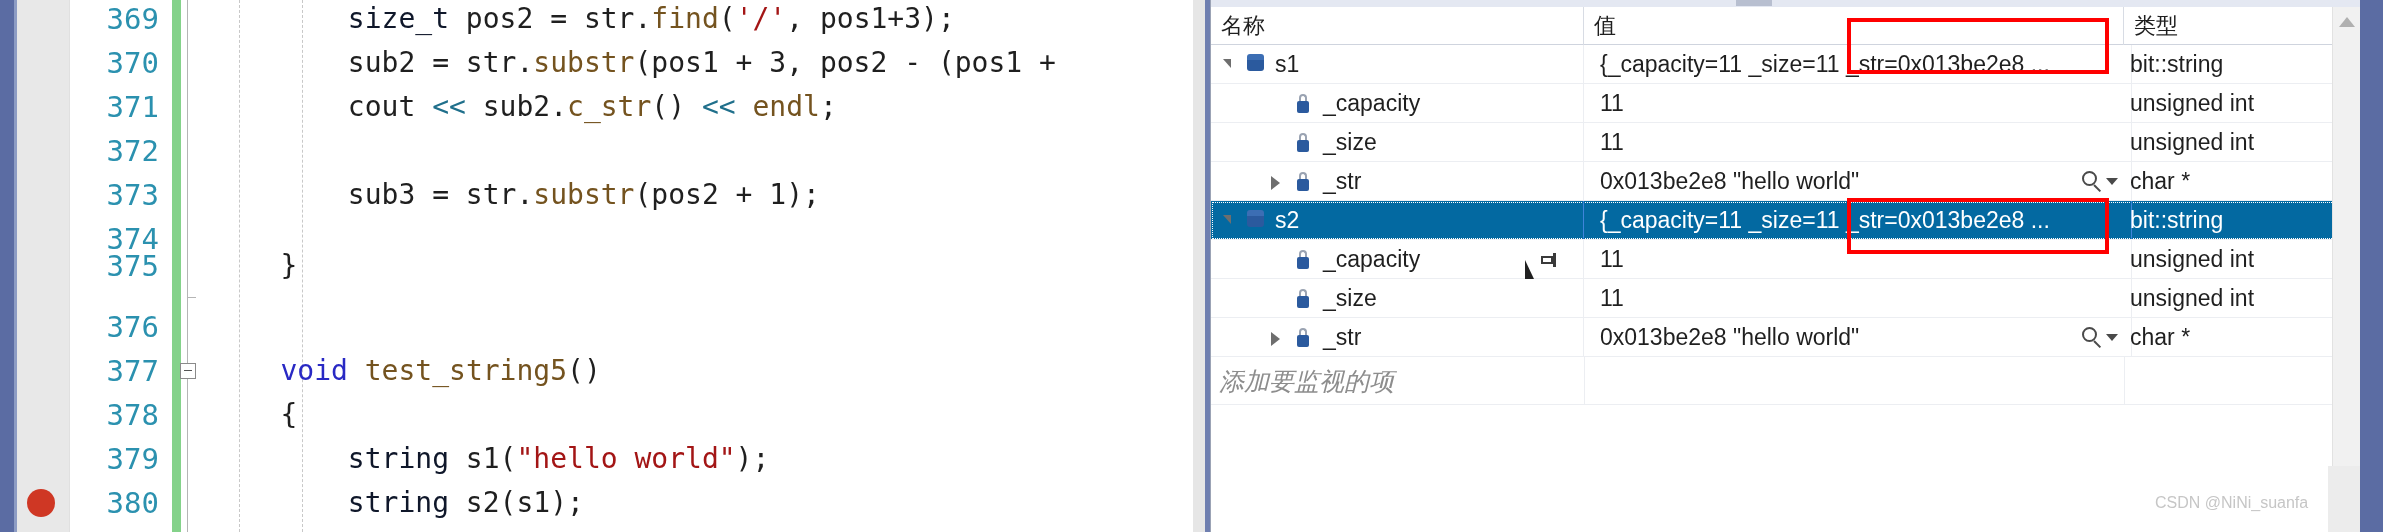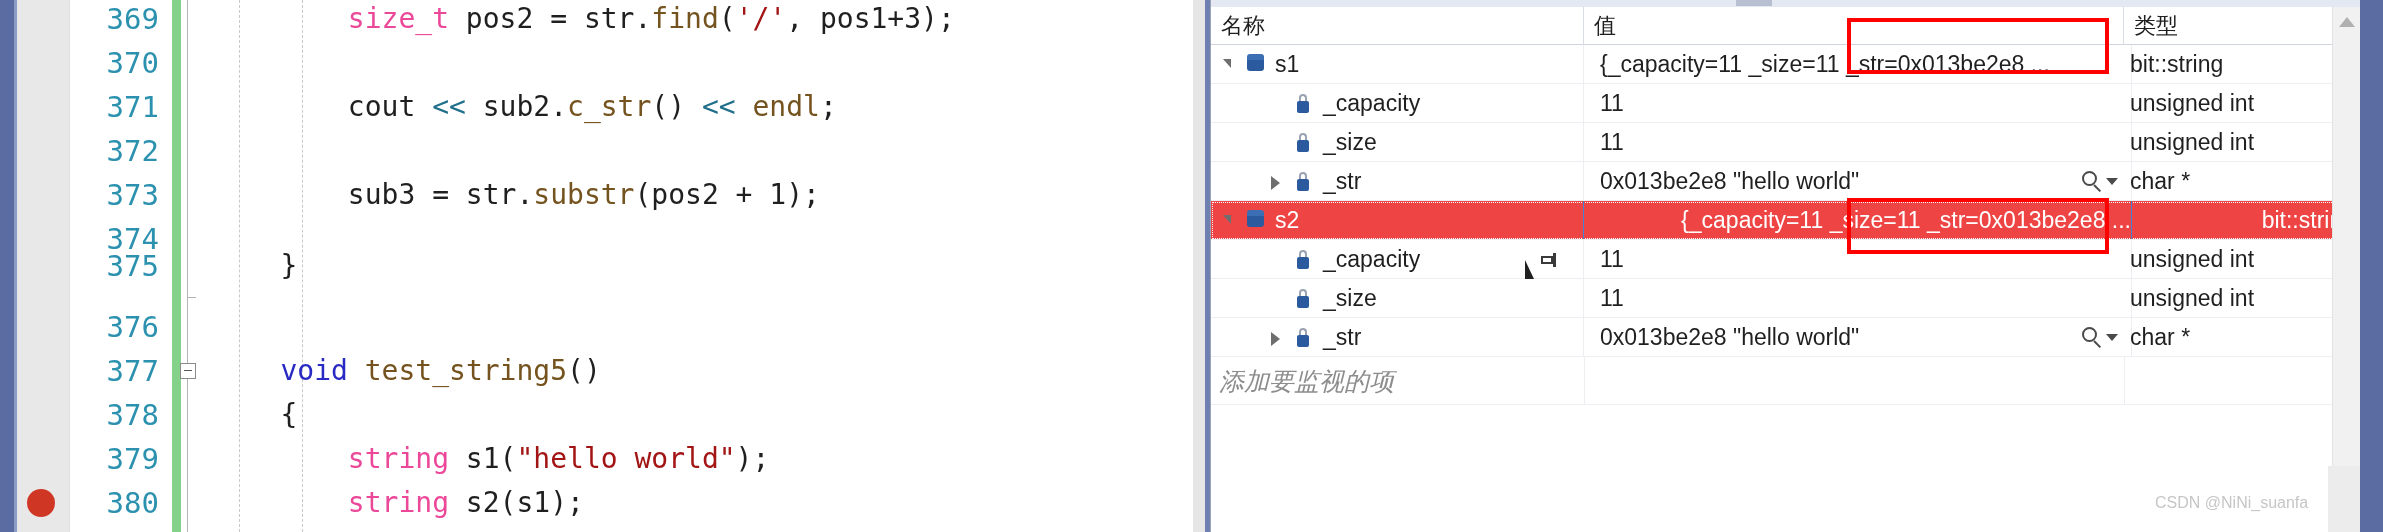--- a/index.html
+++ b/index.html
@@ -24,21 +24,21 @@
 
   .indent-guide{position:absolute;top:0;width:0;height:532px;border-left:1px dashed #c8c8c8;}
 
   .lines{position:absolute;left:0;top:0;width:1193px;height:532px;}
   .ln-row{position:absolute;left:0;width:1193px;height:44px;}
   .ln-num{position:absolute;left:52px;width:90px;text-align:right;
           font-family:"DejaVu Sans Mono","Liberation Mono",monospace;
           font-size:29px;color:#2b91af;line-height:44px;letter-spacing:0px;}
   .code{position:absolute;left:196px;top:0;height:44px;line-height:44px;white-space:pre;
         font-family:"DejaVu Sans Mono","Liberation Mono",monospace;font-size:28px;color:#1f1f1f;}
-  .k-type{color:#ec4899;margin-top:17px;}
+  .k-type{color:#0f172a;margin-top:17px;}
   .k-kw{color:#2929c4;}
   .k-str{color:#a31515;}
   .k-op{color:#1f6f8b;}
   .k-plain{color:#1f1f1f;}
   .k-func{color:#74531f;}
 
   
   .splitter{position:absolute;left:1193px;top:0;width:17px;height:532px;background:#e6e6e6;}
   .splitter-edge{position:absolute;left:1205px;top:0;width:5px;height:532px;background:#6f7fb0;}
 
@@ -48,21 +48,21 @@
   .watch-topbar{position:absolute;left:0;top:0;width:1150px;height:7px;background:#e4e8f2;}
   .watch-grab{position:absolute;left:525px;top:0px;width:36px;height:6px;background:#b8bfd0;}
 
   .hdr{position:absolute;left:0;top:7px;width:1150px;height:38px;background:#ffffff;
        border-bottom:1px solid #cfd4de;box-sizing:border-box;}
   .hdr-cell{position:absolute;top:0;height:38px;line-height:38px;font-size:22px;color:#1f1f1f;
             border-right:1px solid #d8dce4;box-sizing:border-box;padding-left:10px;}
 
   .rows{position:absolute;left:0;top:45px;width:1150px;height:487px;}
   .row{position:absolute;left:0;width:1150px;height:39px;border-bottom:1px solid #eceef2;box-sizing:border-box;}
-  .row.sel{background:#ef4444;text-align:right;}
+  .row.sel{background:#0369a1;}
   .row.sel .cell{color:#ffffff;}
   .row-focus{outline:1px dotted #ffffff;outline-offset:-2px;}
   .cell{position:absolute;top:0;height:38px;line-height:38px;font-size:23px;color:#1f1f1f;white-space:nowrap;overflow:hidden;}
   .cell.name{left:0;width:373px;border-right:1px solid #eceef2;box-sizing:border-box;}
   .cell.value{left:373px;width:540px;border-right:1px solid #eceef2;box-sizing:border-box;padding-left:8px;margin-left:8px;}
   .cell.type{left:913px;width:225px;padding-left:6px;}
   .row.sel .cell.name, .row.sel .cell.value{border-right:1px solid #3f84da;}
 
   .expander{position:absolute;top:14px;width:0;height:0;}
   .exp-open{border-left:8px solid transparent;border-right:0 solid transparent;border-top:9px solid #6e6e6e;
@@ -131,20 +131,21 @@
     <div class="fold-rail"></div>
     <div class="indent-guide" style="left:222px;"></div>
     <div class="indent-guide" style="left:285px;"></div>
     <div class="lines" id="code-lines">
         <div class="ln-row" style="top: -3px;">
           <div class="ln-num">369</div>
           <div class="code"><span class="k-plain">        </span><span class="k-type">size_t</span><span class="k-plain"> pos2 </span><span class="k-plain">=</span><span class="k-plain"> str</span><span class="k-plain">.</span><span class="k-func">find</span><span class="k-plain">(</span><span class="k-str">'/'</span><span class="k-plain">, pos1+3);</span></div>
         </div>
         <div class="ln-row" style="top: 41px;">
           <div class="ln-num">370</div>
+          <div class="code"><span class="k-plain">        sub2 </span><span class="k-plain">=</span><span class="k-plain"> str</span><span class="k-plain">.</span><span class="k-func">substr</span><span class="k-plain">(pos1 + 3, pos2 - (pos1 +</span></div>
         </div>
         <div class="ln-row" style="top: 85px;">
           <div class="ln-num">371</div>
           <div class="code"><span class="k-plain">        cout </span><span class="k-op">&lt;&lt;</span><span class="k-plain"> sub2</span><span class="k-plain">.</span><span class="k-func">c_str</span><span class="k-plain">() </span><span class="k-op">&lt;&lt;</span><span class="k-plain"> </span><span class="k-func">endl</span><span class="k-plain">;</span></div>
         </div>
         <div class="ln-row" style="top: 129px;">
           <div class="ln-num">372</div>
           <div class="code"></div>
         </div>
         <div class="ln-row" style="top: 173px;">

